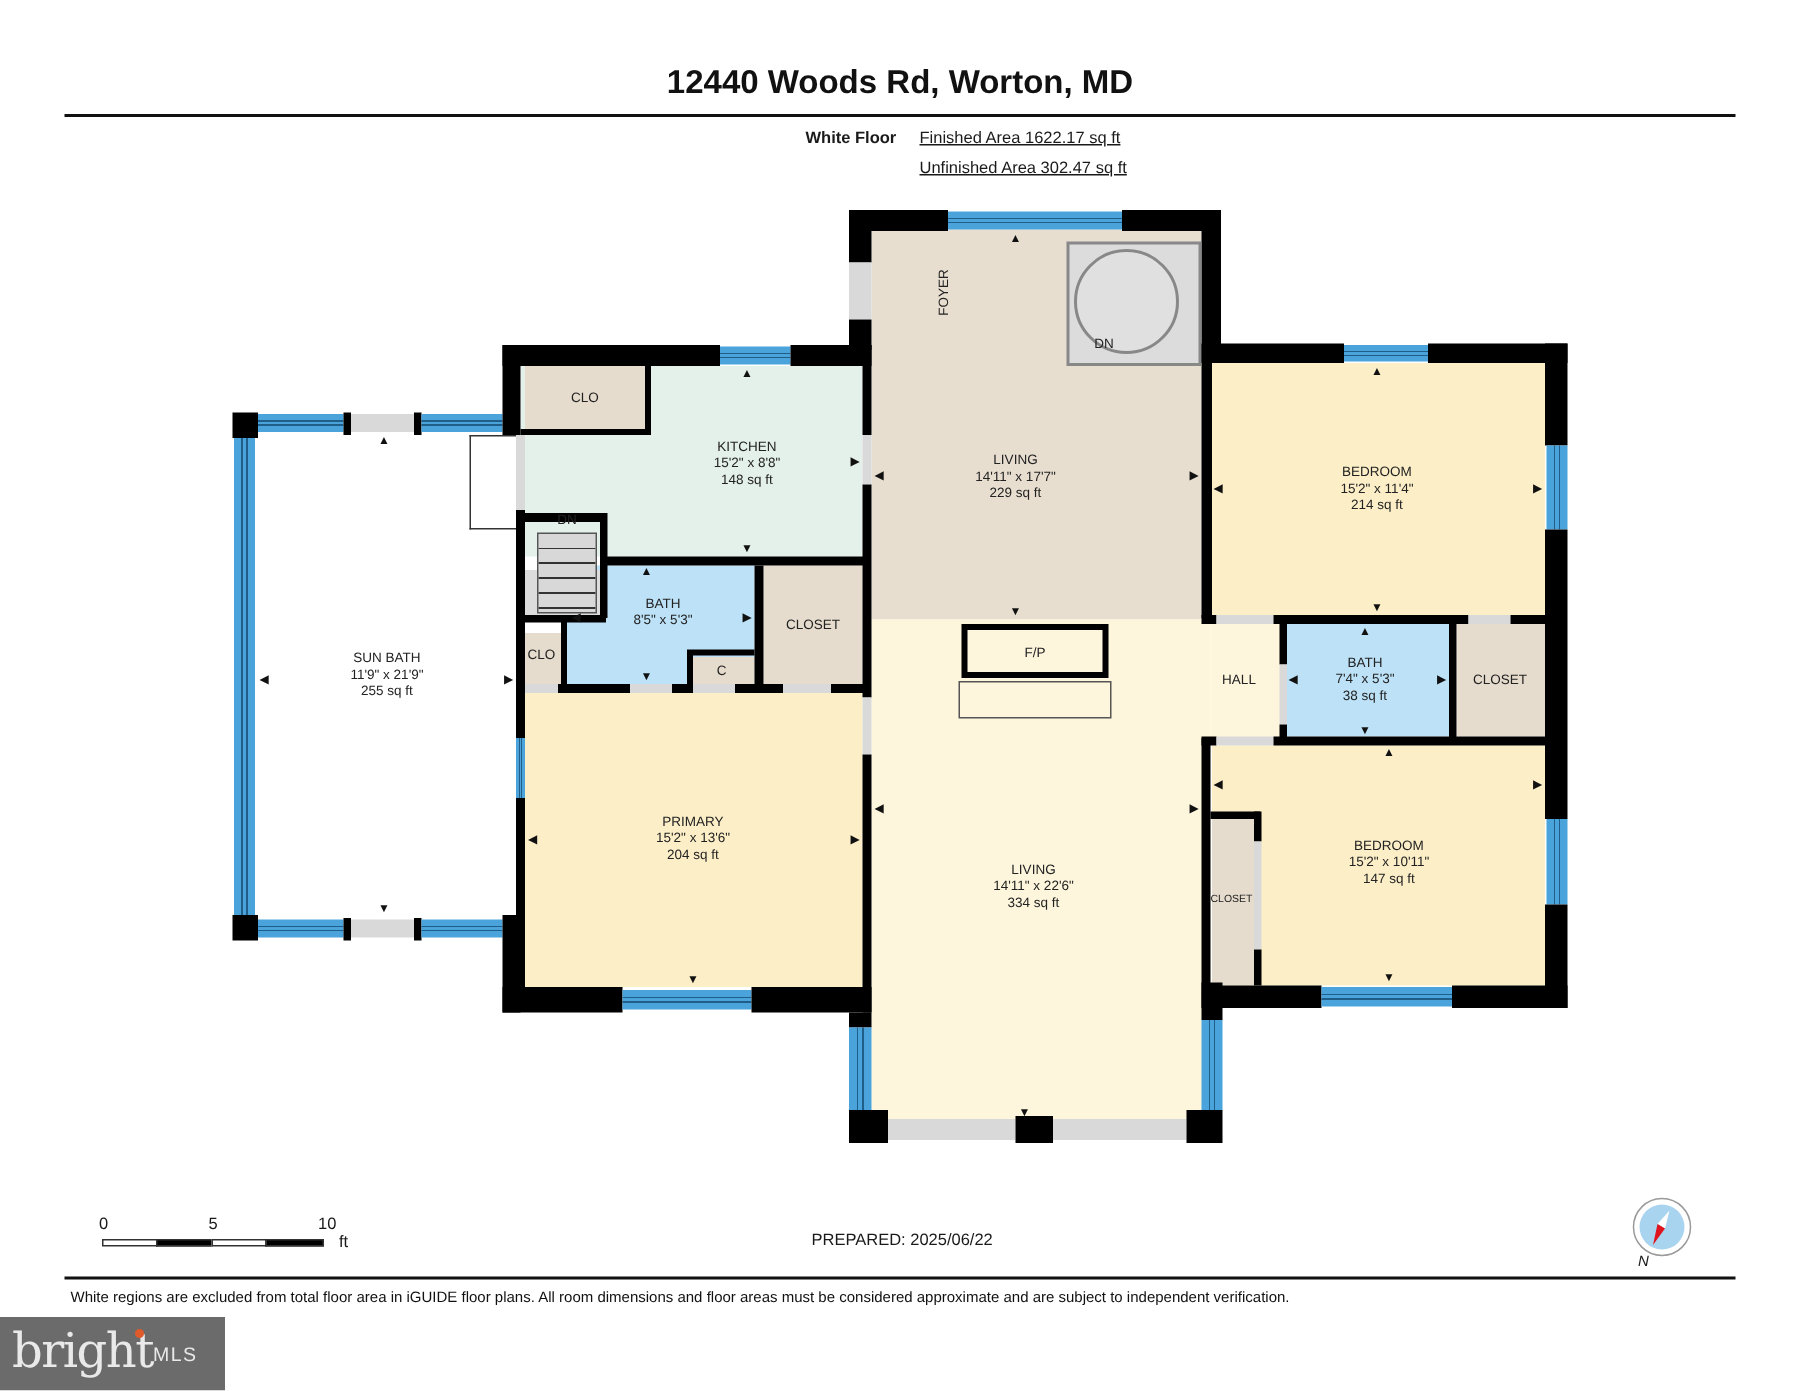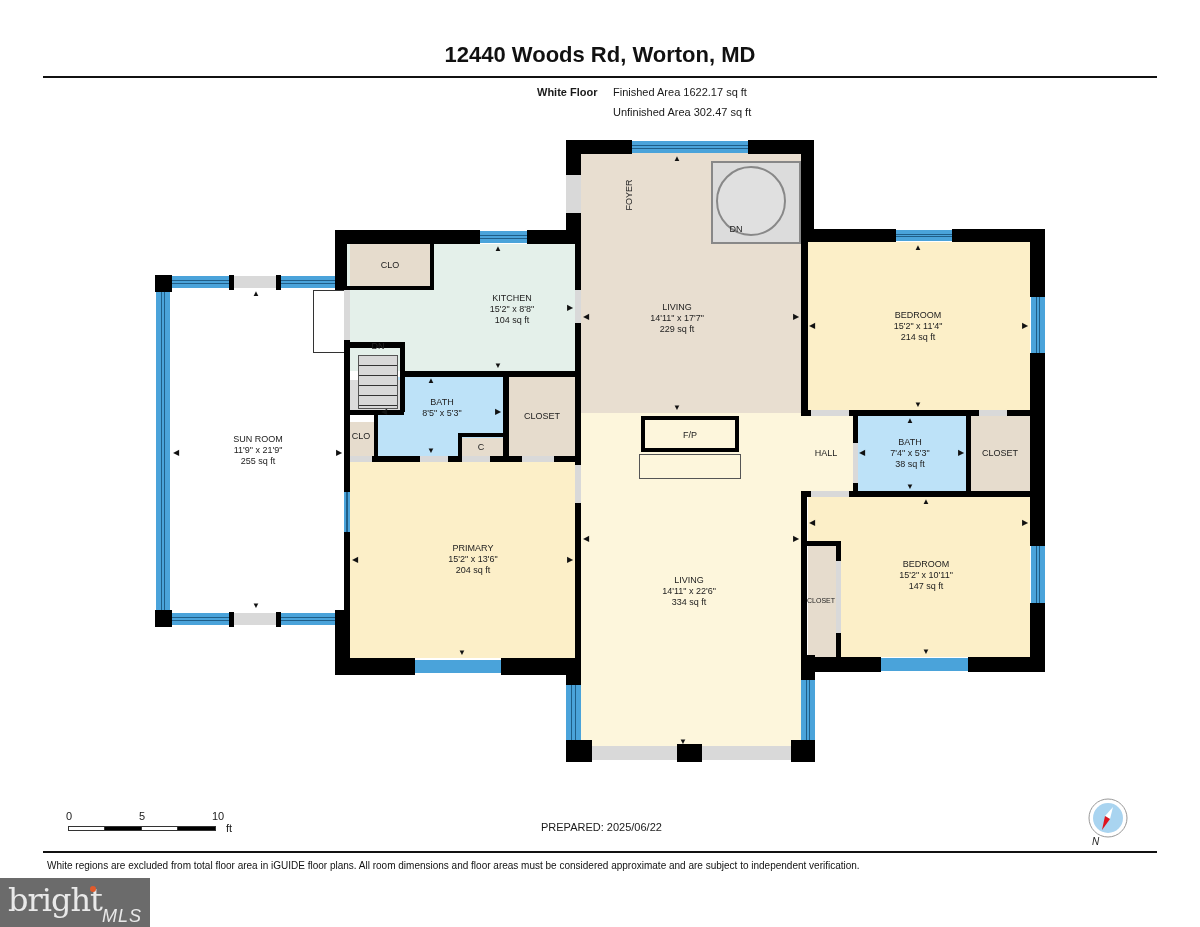--- a/index.html
+++ b/index.html
@@ -1,35 +1,35 @@
 <!DOCTYPE html>
 <html><head>
 <meta charset="utf-8">
 <style>
   html, body { margin:0; padding:0; background:#ffffff; }
   body { width:1200px; height:927px; position:relative; overflow:hidden; font-family:"Liberation Sans", sans-serif; color:#1a1a1a; }
   .abs { position:absolute; }
   .title { left:0; top:42px; width:1200px; text-align:center; font-size:22px; font-weight:bold; color:#111; }
   .rule { height:2px; background:#111; }
   .floor-label { font-size:11px; font-weight:bold; }
-  .area-label { font-size:11px; }
+  .area-label { font-size:11px;text-decoration:underline; }
   .room { position:absolute; box-sizing:border-box; }
   .wall { position:absolute; background:#000; }
   .win { position:absolute; background:#4aa3da; }
   .win.h { background: linear-gradient(#4aa3da 0 35%, #1f5e88 35% 42%, #4aa3da 42% 58%, #1f5e88 58% 65%, #4aa3da 65% 100%); }
   .win.v { background: linear-gradient(90deg, #4aa3da 0 35%, #1f5e88 35% 42%, #4aa3da 42% 58%, #1f5e88 58% 65%, #4aa3da 65% 100%); }
   .door-gap { position:absolute; background:#d9d9d9; }
   .rlabel { position:absolute; text-align:center; font-size:9px; line-height:11px; color:#222; transform:translate(-50%,-50%); white-space:nowrap; }
   .small-label { position:absolute; font-size:9px; color:#222; transform:translate(-50%,-50%); white-space:nowrap; }
   .arrow { position:absolute; font-size:8px; color:#111; transform:translate(-50%,-50%); line-height:8px; }
   .scale-bar { position:absolute; height:5px; border:1px solid #333; box-sizing:border-box; }
   .footer-note { font-size:10px; color:#111; }
   .bright { left:0; top:878px; width:150px; height:49px; background:#6b6b6b; }
   .bright-text { position:absolute; left:8px; top:3px; font-family:"DejaVu Serif", serif; font-size:32px; color:#e9e9e9; letter-spacing:-1px; }
-  .bright-mls { position:absolute; left:102px; top:28px; font-size:18px; color:#e9e9e9; letter-spacing:1px;font-style:italic; }
+  .bright-mls { position:absolute; left:102px; top:17px; font-size:13px; color:#e9e9e9; letter-spacing:1px; }
   .bright-dot { position:absolute; left:90px; top:8px; width:6px; height:6px; background:#e05a2b; border-radius:50%; }
 </style>
 </head>
 <body>
 
 <div class="abs title">12440 Woods Rd, Worton, MD</div>
 <div class="abs rule" style="left:43px; top:76px; width:1114px;"></div>
 <div class="abs floor-label" style="left:537px; top:86px;">White Floor</div>
 <div class="abs area-label" style="left:613px; top:86px;">Finished Area 1622.17 sq ft</div>
 <div class="abs area-label" style="left:613px; top:106px;">Unfinished Area 302.47 sq ft</div>
@@ -150,28 +150,28 @@
   <div class="door-gap" style="left:811px; top:491px; width:38px; height:6px;"></div>
   <div class="wall" style="left:849px; top:491px; width:181px; height:6px;"></div>
   <div class="wall" style="left:807px; top:541px; width:33px; height:5px;"></div>
   <div class="wall" style="left:836px; top:541px; width:5px; height:20px;"></div>
   <div class="door-gap" style="left:836px; top:561px; width:5px; height:72px;"></div>
   <div class="wall" style="left:836px; top:633px; width:5px; height:24px;"></div>
 
   <div class="abs" style="left:358px; top:355px; width:38px; height:52px; background:repeating-linear-gradient(#d8d8d8 0 9px, #333 9px 10px); border:1px solid #555;"></div>
 
   <div class="rlabel" style="left:258px; top:450px;">
-    <div>SUN ROOM</div>
+    <div>SUN BATH</div>
     <div>11'9" x 21'9"</div>
     <div>255 sq ft</div>
   </div>
-  <div class="rlabel" style="left:498px; top:309px;margin-left:14px;">
+  <div class="rlabel" style="left:498px; top:309px;">
     <div>KITCHEN</div>
     <div>15'2" x 8'8"</div>
-    <div>104 sq ft</div>
+    <div>148 sq ft</div>
   </div>
   <div class="rlabel" style="left:677px; top:318px;">
     <div>LIVING</div>
     <div>14'11" x 17'7"</div>
     <div>229 sq ft</div>
   </div>
   <div class="small-label" style="left:629px; top:195px; transform:translate(-50%,-50%) rotate(-90deg);">FOYER</div>
   <div class="rlabel" style="left:918px; top:326px;">
     <div>BEDROOM</div>
     <div>15'2" x 11'4"</div>
@@ -179,21 +179,21 @@
   </div>
   <div class="rlabel" style="left:442px; top:408px;">
     <div>BATH</div>
     <div>8'5" x 5'3"</div>
   </div>
   <div class="rlabel" style="left:910px; top:453px;">
     <div>BATH</div>
     <div>7'4" x 5'3"</div>
     <div>38 sq ft</div>
   </div>
-  <div class="rlabel" style="left:462px; top:559px;margin-left:11px;">
+  <div class="rlabel" style="left:462px; top:559px;">
     <div>PRIMARY</div>
     <div>15'2" x 13'6"</div>
     <div>204 sq ft</div>
   </div>
   <div class="rlabel" style="left:689px; top:591px;">
     <div>LIVING</div>
     <div>14'11" x 22'6"</div>
     <div>334 sq ft</div>
   </div>
   <div class="rlabel" style="left:926px; top:575px;">

